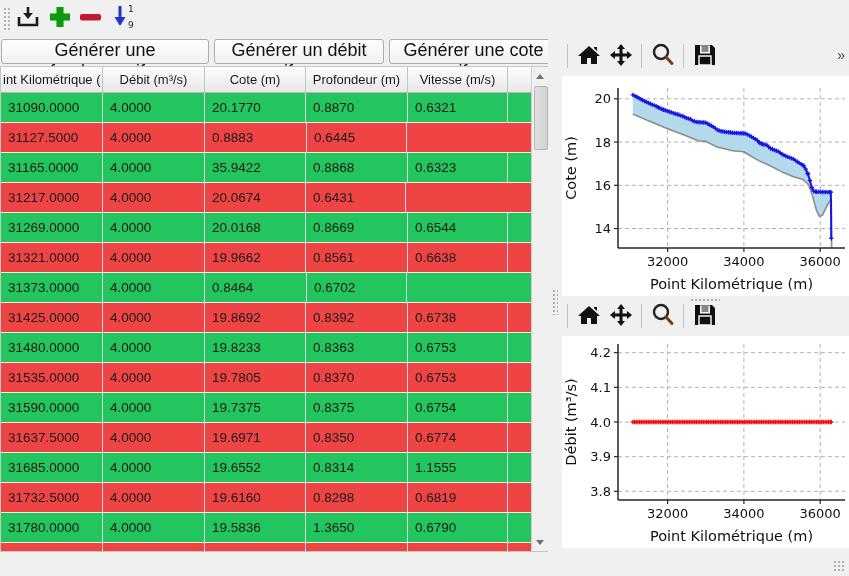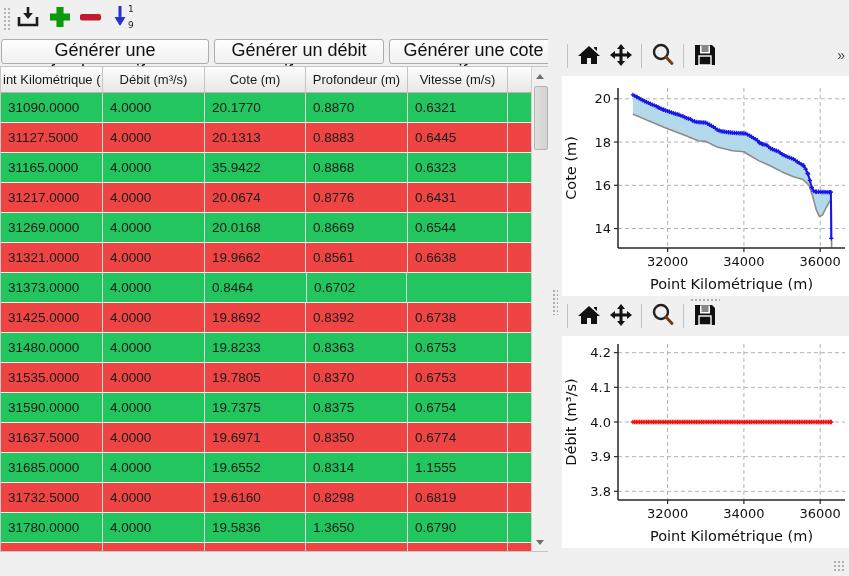--- a/index.html
+++ b/index.html
@@ -124,38 +124,36 @@
           <div class="td c0">31090.0000</div>
           <div class="td c1">4.0000</div>
           <div class="td c2">20.1770</div>
           <div class="td c3">0.8870</div>
           <div class="td c4">0.6321</div>
           <div class="td stub"></div>
         </div>
         <div class="tr alt">
           <div class="td c0">31127.5000</div>
           <div class="td c1">4.0000</div>
-          <div class="td c2">20.1313</div>
           <div class="td c3">0.8883</div>
           <div class="td c4">0.6445</div>
           <div class="td stub"></div>
         </div>
         <div class="tr">
           <div class="td c0">31165.0000</div>
           <div class="td c1">4.0000</div>
           <div class="td c2">35.9422</div>
           <div class="td c3">0.8868</div>
           <div class="td c4">0.6323</div>
           <div class="td stub"></div>
         </div>
         <div class="tr alt">
           <div class="td c0">31217.0000</div>
           <div class="td c1">4.0000</div>
           <div class="td c2">20.0674</div>
-          <div class="td c3">0.8776</div>
           <div class="td c4">0.6431</div>
           <div class="td stub"></div>
         </div>
         <div class="tr">
           <div class="td c0">31269.0000</div>
           <div class="td c1">4.0000</div>
           <div class="td c2">20.0168</div>
           <div class="td c3">0.8669</div>
           <div class="td c4">0.6544</div>
           <div class="td stub"></div>

